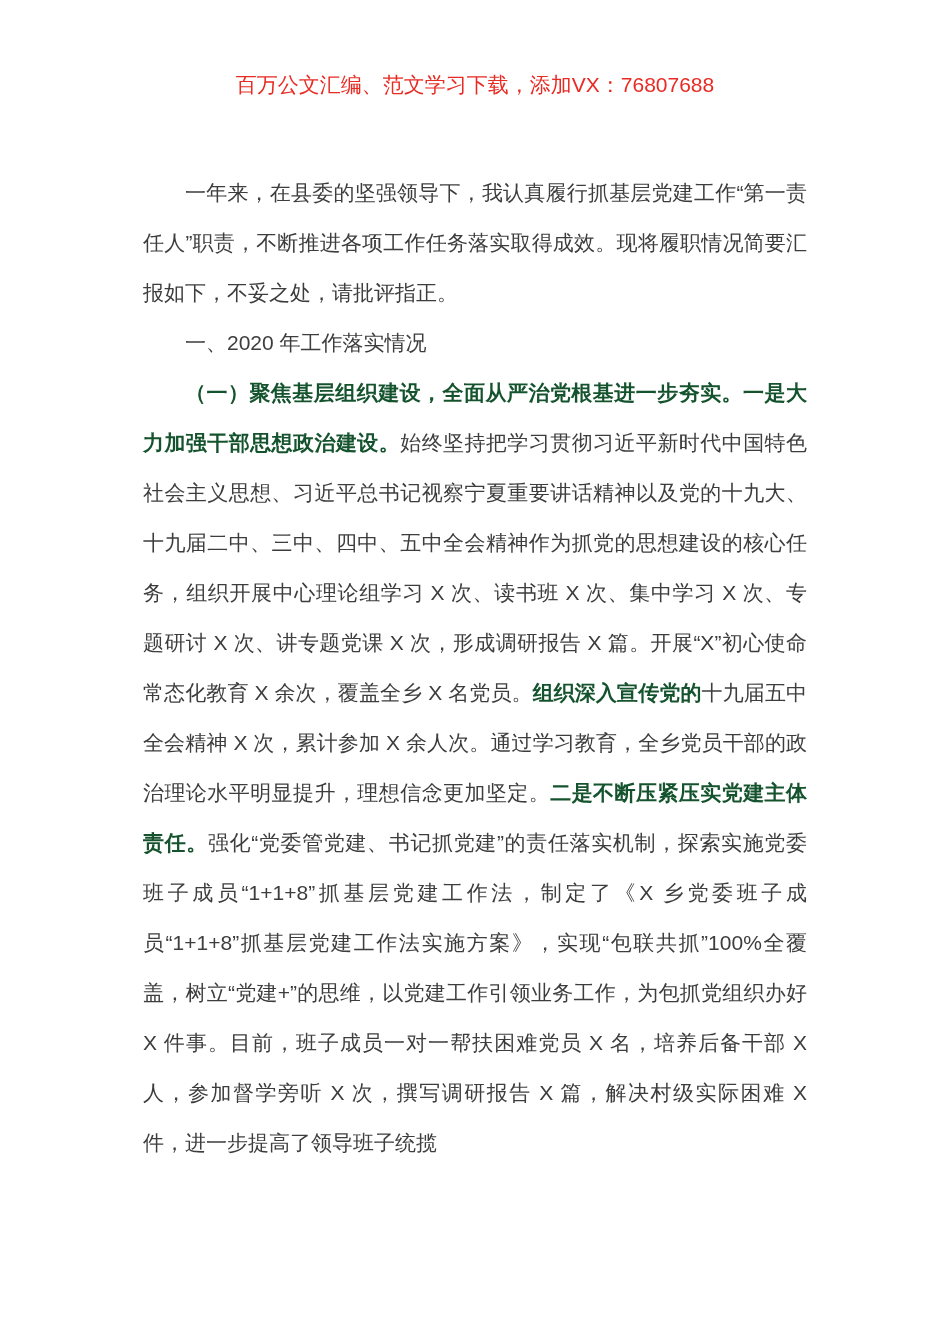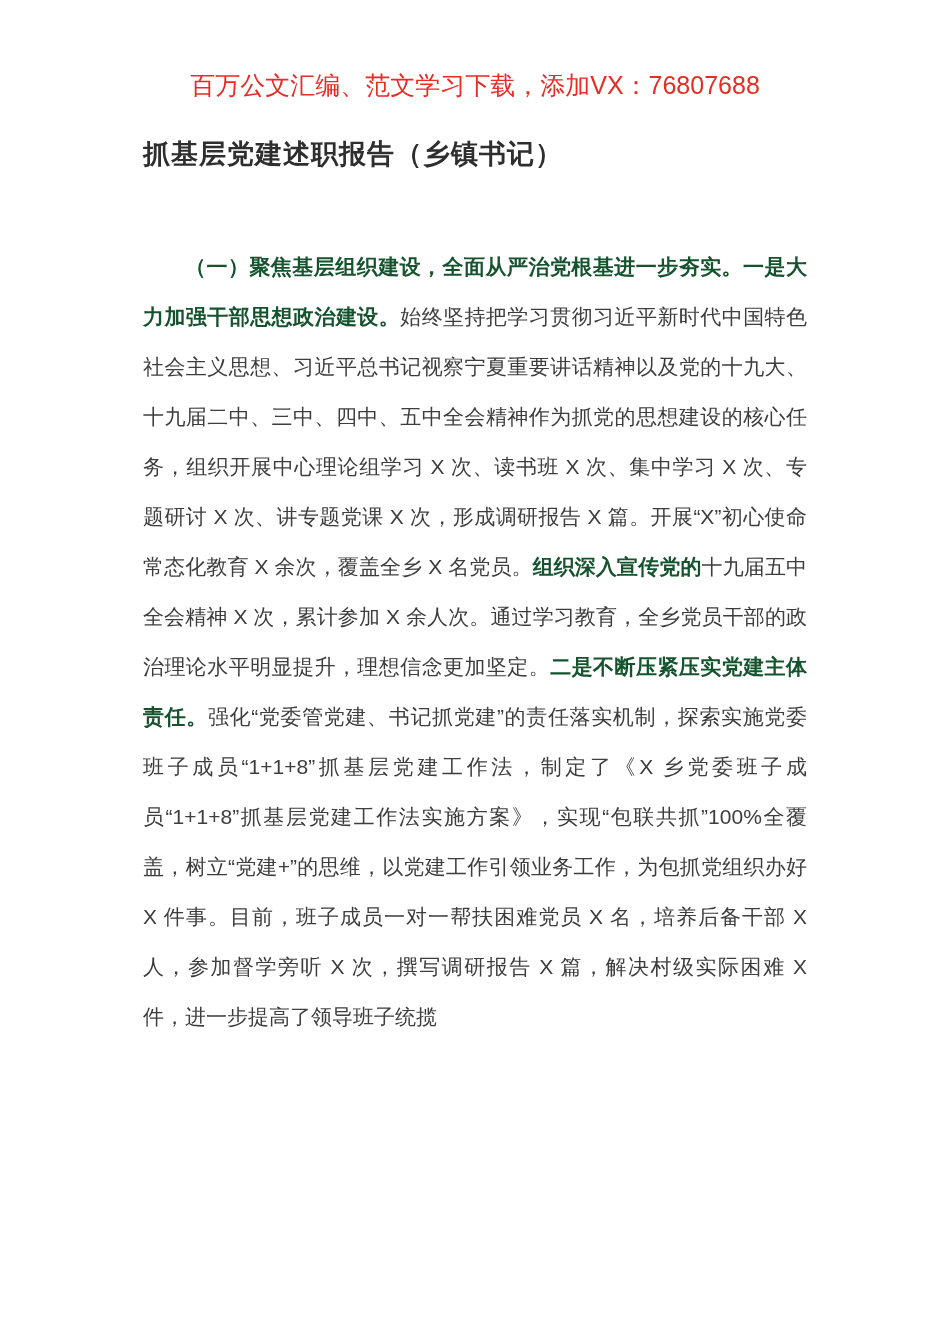--- a/index.html
+++ b/index.html
@@ -15,21 +15,21 @@
     height:1344px;
     margin:0 auto;
     background:var(--paper);
     box-sizing:border-box;
     padding:72px 143px 0 143px;
     font-family:"Liberation Sans", sans-serif;
     overflow:hidden;
   }
   .notice{
     text-align:center;
-    font-size:25px;
+    font-size:21px;
     line-height:26px;
     color:var(--red);
     white-space:nowrap;
   }
   .doc-title{
     margin-top:38px;
     font-size:27px;
     line-height:36px;
     font-weight:700;
     color:var(--title-ink);
@@ -50,18 +50,19 @@
     font-weight:700;
     color:#14532d;
   }
 </style>
 </head>
 <body>
 
 <div class="page">
   <div class="notice">百万公文汇编、范文学习下载，添加VX：76807688</div>
 
-  <h1 class="doc-title">抓基层党建述职报告（乡镇书记）</h1>
 
   <div class="doc-body">
+      <p class="para"><span class="">一年来，在县委的坚强领导下，我认真履行抓基层党建工作“第一责任人”职责，不断推进各项工作任务落实取得成效。现将履职情况简要汇报如下，不妥之处，请批评指正。</span></p>
+      <p class="para"><span class="">一、2020 年工作落实情况</span></p>
       <p class="para"><span class="bold">（一）聚焦基层组织建设，全面从严治党根基进一步夯实。一是大力加强干部思想政治建设。</span><span class="">始终坚持把学习贯彻习近平新时代中国特色社会主义思想、习近平总书记视察宁夏重要讲话精神以及党的十九大、十九届二中、三中、四中、五中全会精神作为抓党的思想建设的核心任务，组织开展中心理论组学习 X 次、读书班 X 次、集中学习 X 次、专题研讨 X 次、讲专题党课 X 次，形成调研报告 X 篇。开展“X”初心使命常态化教育 X 余次，覆盖全乡 X 名党员。</span><span class="bold">组织深入宣传党的</span><span class="">十九届五中全会精神 X 次，累计参加 X 余人次。通过学习教育，全乡党员干部的政治理论水平明显提升，理想信念更加坚定。</span><span class="bold">二是不断压紧压实党建主体责任。</span><span class="">强化“党委管党建、书记抓党建”的责任落实机制，探索实施党委班子成员“1+1+8”抓基层党建工作法，制定了《X 乡党委班子成员“1+1+8”抓基层党建工作法实施方案》，实现“包联共抓”100%全覆盖，树立“党建+”的思维，以党建工作引领业务工作，为包抓党组织办好 X 件事。目前，班子成员一对一帮扶困难党员 X 名，培养后备干部 X 人，参加督学旁听 X 次，撰写调研报告 X 篇，解决村级实际困难 X 件，进一步提高了领导班子统揽</span></p>
     </div>
 </div>
 
 </body></html>

